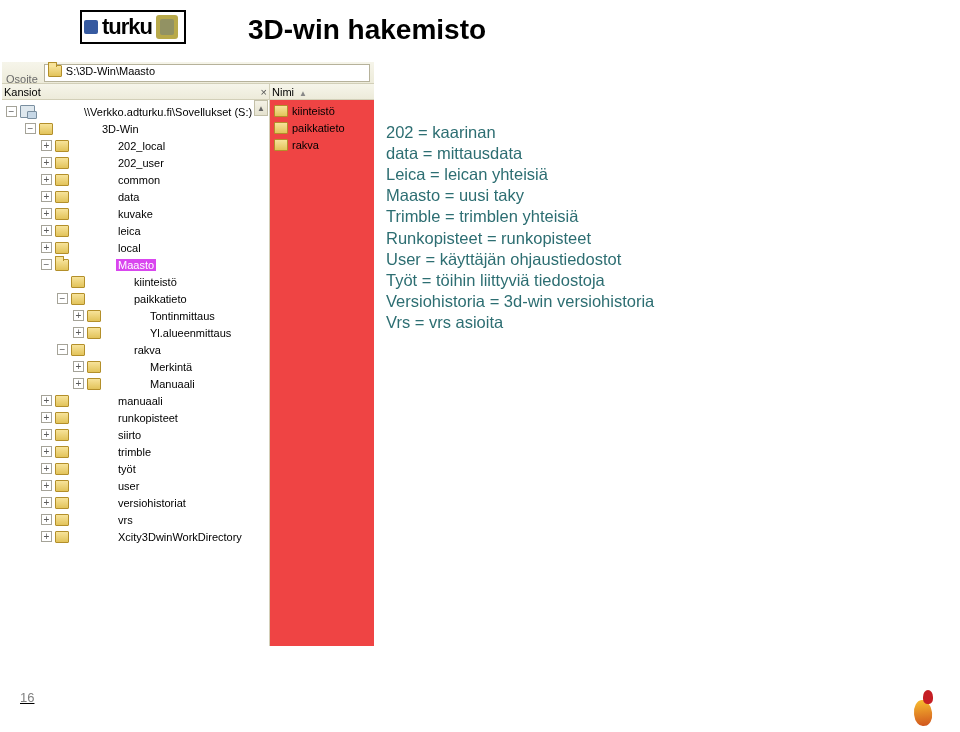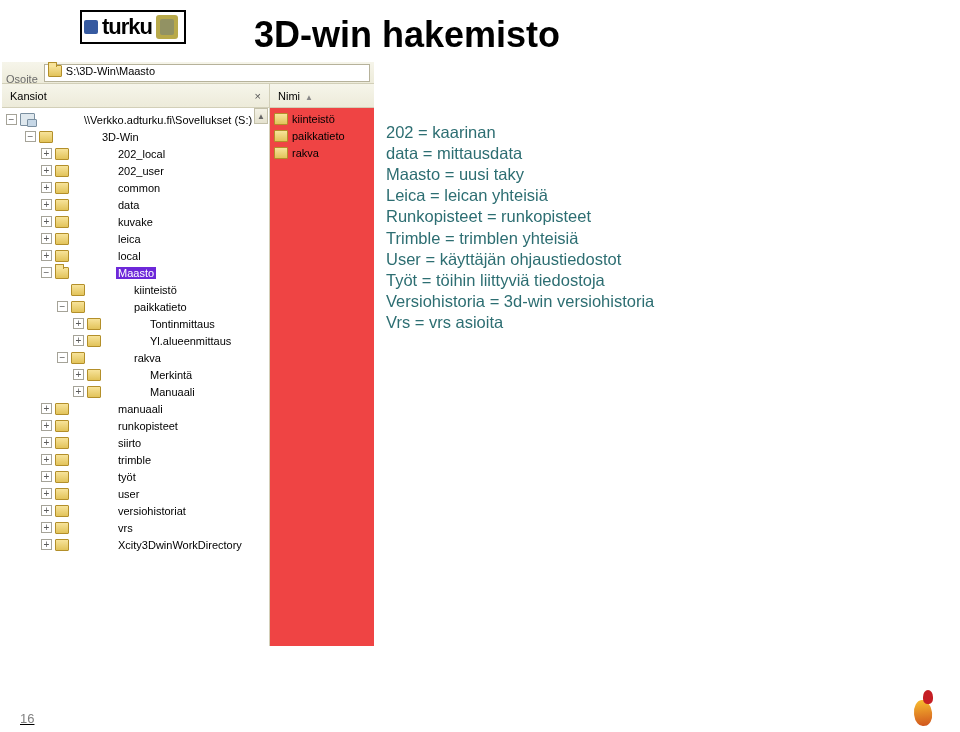--- a/index.html
+++ b/index.html
@@ -2,49 +2,49 @@
 <html><head>
 <meta charset="utf-8">
 <style>
   * { margin: 0; padding: 0; box-sizing: border-box; }
   body { font-family: Tahoma, Arial, sans-serif; font-size: 12px; background: #fff; width: 960px; height: 732px; position: relative; overflow: hidden; }
   .logo-area { position: absolute; top: 10px; left: 80px; display: flex; align-items: center; gap: 4px; border: 2px solid #000; padding: 2px 6px 2px 2px; }
   .logo-dot { width: 14px; height: 14px; background: #365aa0; border-radius: 2px; }
   .logo-text { font-size: 22px; font-weight: bold; letter-spacing: -1px; color: #000; }
   .logo-badge { width: 22px; height: 24px; background: #b8a94a; border-radius: 3px; position: relative; }
   .logo-badge::after { content: ""; position: absolute; inset: 4px; background: #3b5ca0; border-radius: 2px; opacity: .3; }
-  .title { position: absolute; top: 14px; left: 254px; font-size: 36px; font-weight: bold; font-family: Arial, sans-serif; }
+  .title { position: absolute; top: 14px; left: 248px; font-size: 28px; font-weight: bold; font-family: Arial, sans-serif; }
   .explorer { position: absolute; top: 62px; left: 2px; width: 372px; height: 584px; background: #fff; font-size: 11px; color: #000; }
   .addrbar { display: flex; align-items: center; height: 22px; background: linear-gradient(#f6f5ea,#edebda); border-bottom: 1px solid #d2cfb8; padding: 0 4px; gap: 6px; }
   .addr-label { color: #6a6a6a; margin-top: 12px; }
   .addr-field { flex: 1; height: 18px; background: #fff; border: 1px solid #b6b29b; display: flex; align-items: flex-start; padding: 0 3px; gap: 4px; }
   .folder-ico { width: 14px; height: 12px; background: linear-gradient(#f7e39a,#e2c35a); border: 1px solid #b38f2a; border-radius: 1px; position: relative; flex-shrink: 0; }
   .folder-ico.open::before { content:""; position:absolute; left:-1px; top:-4px; width:7px; height:4px; background:#f7e39a; border:1px solid #b38f2a; border-bottom:none; border-radius:1px 1px 0 0; }
   .panes { display: flex; height: calc(100% - 22px); }
   .left-pane { width: 268px; border-right: 1px solid #d2cfb8; overflow: hidden; background: #fff; }
   .right-pane { flex: 1; background: #ef4444; }
-  .pane-header { height: 24px; background: linear-gradient(#f6f5ea,#edebda); border-bottom: 1px solid #d2cfb8; display: flex; align-items: center; justify-content: space-between; padding: 0 8px; font-size: 11px; }
+  .pane-header { height: 16px; background: linear-gradient(#f6f5ea,#edebda); border-bottom: 1px solid #d2cfb8; display: flex; align-items: center; justify-content: space-between; padding: 0 2px; font-size: 11px; }
   .close-x { font-size: 11px; color: #555; }
   .sort-arrow { font-size: 8px; color: #888; margin-left: 2px; }
   .tree { padding: 3px 0 3px 4px; position: relative; }
   .tree-row { display: flex; align-items: center; height: 17px; gap: 3px; white-space: nowrap; }
   .tw { width: 11px; height: 11px; border: 1px solid #a5a398; background: #fff; display: flex; align-items: center; justify-content: center; font-size: 10px; line-height: 1; color: #5b5b5b; flex-shrink: 0; cursor: pointer; }
   .tw.blank { border: none; background: transparent; }
   .indent { display: inline-block; flex-shrink: 0; }
   .net-ico { width: 15px; height: 13px; background: #dfe8ee; border: 1px solid #7a8fa0; border-radius: 1px; position: relative; flex-shrink: 0; }
   .net-ico::after { content: ""; position: absolute; right: -3px; bottom: -2px; width: 8px; height: 6px; background: #c6d7e6; border: 1px solid #7a8fa0; border-radius: 1px; }
-  .tree-row.selected .label { background: #6d28d9; color: #fff; padding: 0 2px; }
+  .tree-row.selected .label { background: #d946ef; color: #fff; padding: 0 2px; }
   .tree-row .label { padding: 0 2px; margin-left: 44px; }
   .scroll-up { position: absolute; right: 1px; top: 0; width: 14px; height: 16px; background: linear-gradient(#f4f2e6,#e5e2cf); border: 1px solid #c2bfa8; display:flex; align-items:center; justify-content:center; font-size:8px; color:#666; }
   .right-list { padding: 2px 4px; }
   .right-row { display: flex; align-items: center; height: 17px; gap: 4px; }
   .info-block { position: absolute; top: 122px; left: 386px; font-size: 16.5px; line-height: 1.28; font-family: Arial, sans-serif; }
   .info-teal { color: #2d6e72; }
   .info-black { color: #000; }
-  .footer { position: absolute; bottom: 6px; left: 0; right: 0; display: flex; align-items: flex-end; justify-content: space-between; padding: 0 20px; text-decoration: underline; }
+  .footer { position: absolute; bottom: 6px; left: 0; right: 0; display: flex; align-items: flex-start; justify-content: space-between; padding: 0 20px; text-decoration: underline; }
   .page-num { color: #808080; font-size: 13px; }
   .footer-logo { display: flex; align-items: center; gap: 6px; }
   .flame { width: 30px; height: 36px; position: relative; }
   .flame::before { content:""; position:absolute; left:4px; bottom:0; width:18px; height:26px; background: linear-gradient(#f7bb2f,#d1571e); border-radius: 50% 50% 45% 45%; transform: rotate(-6deg); }
   .flame::after { content:""; position:absolute; left:13px; top:0; width:10px; height:14px; background:#c51e24; border-radius:50% 50% 40% 40%; }
   .footer-text { font-size: 8.5px; color: #444; line-height: 1.1; }
   .footer-text .big { font-weight: bold; font-size: 10px; color: #1e4b7a; }
 </style>
 </head>
 <body>
@@ -254,24 +254,24 @@
           </div>
         </div>
     </div>
   </div>
 </div>
 
 <div class="info-block">
   <div id="info-lines">
       <div class="info-teal">202 = kaarinan</div>
       <div class="info-teal">data = mittausdata</div>
+      <div class="info-teal">Leica = leican yhteisiä</div>
       <div class="info-teal">Maasto = uusi taky</div>
-      <div class="info-teal">Leica = leican yhteisiä</div>
+      <div class="info-teal">Trimble = trimblen yhteisiä</div>
       <div class="info-teal">Runkopisteet = runkopisteet</div>
-      <div class="info-teal">Trimble = trimblen yhteisiä</div>
       <div class="info-teal">User = käyttäjän ohjaustiedostot</div>
       <div class="info-teal">Työt = töihin liittyviä tiedostoja</div>
       <div class="info-teal">Versiohistoria = 3d-win versiohistoria</div>
       <div class="info-teal">Vrs = vrs asioita</div>
     </div>
   <div style="height:18px"></div>
 </div>
 
 <div class="footer">
   <span class="page-num">16</span>

